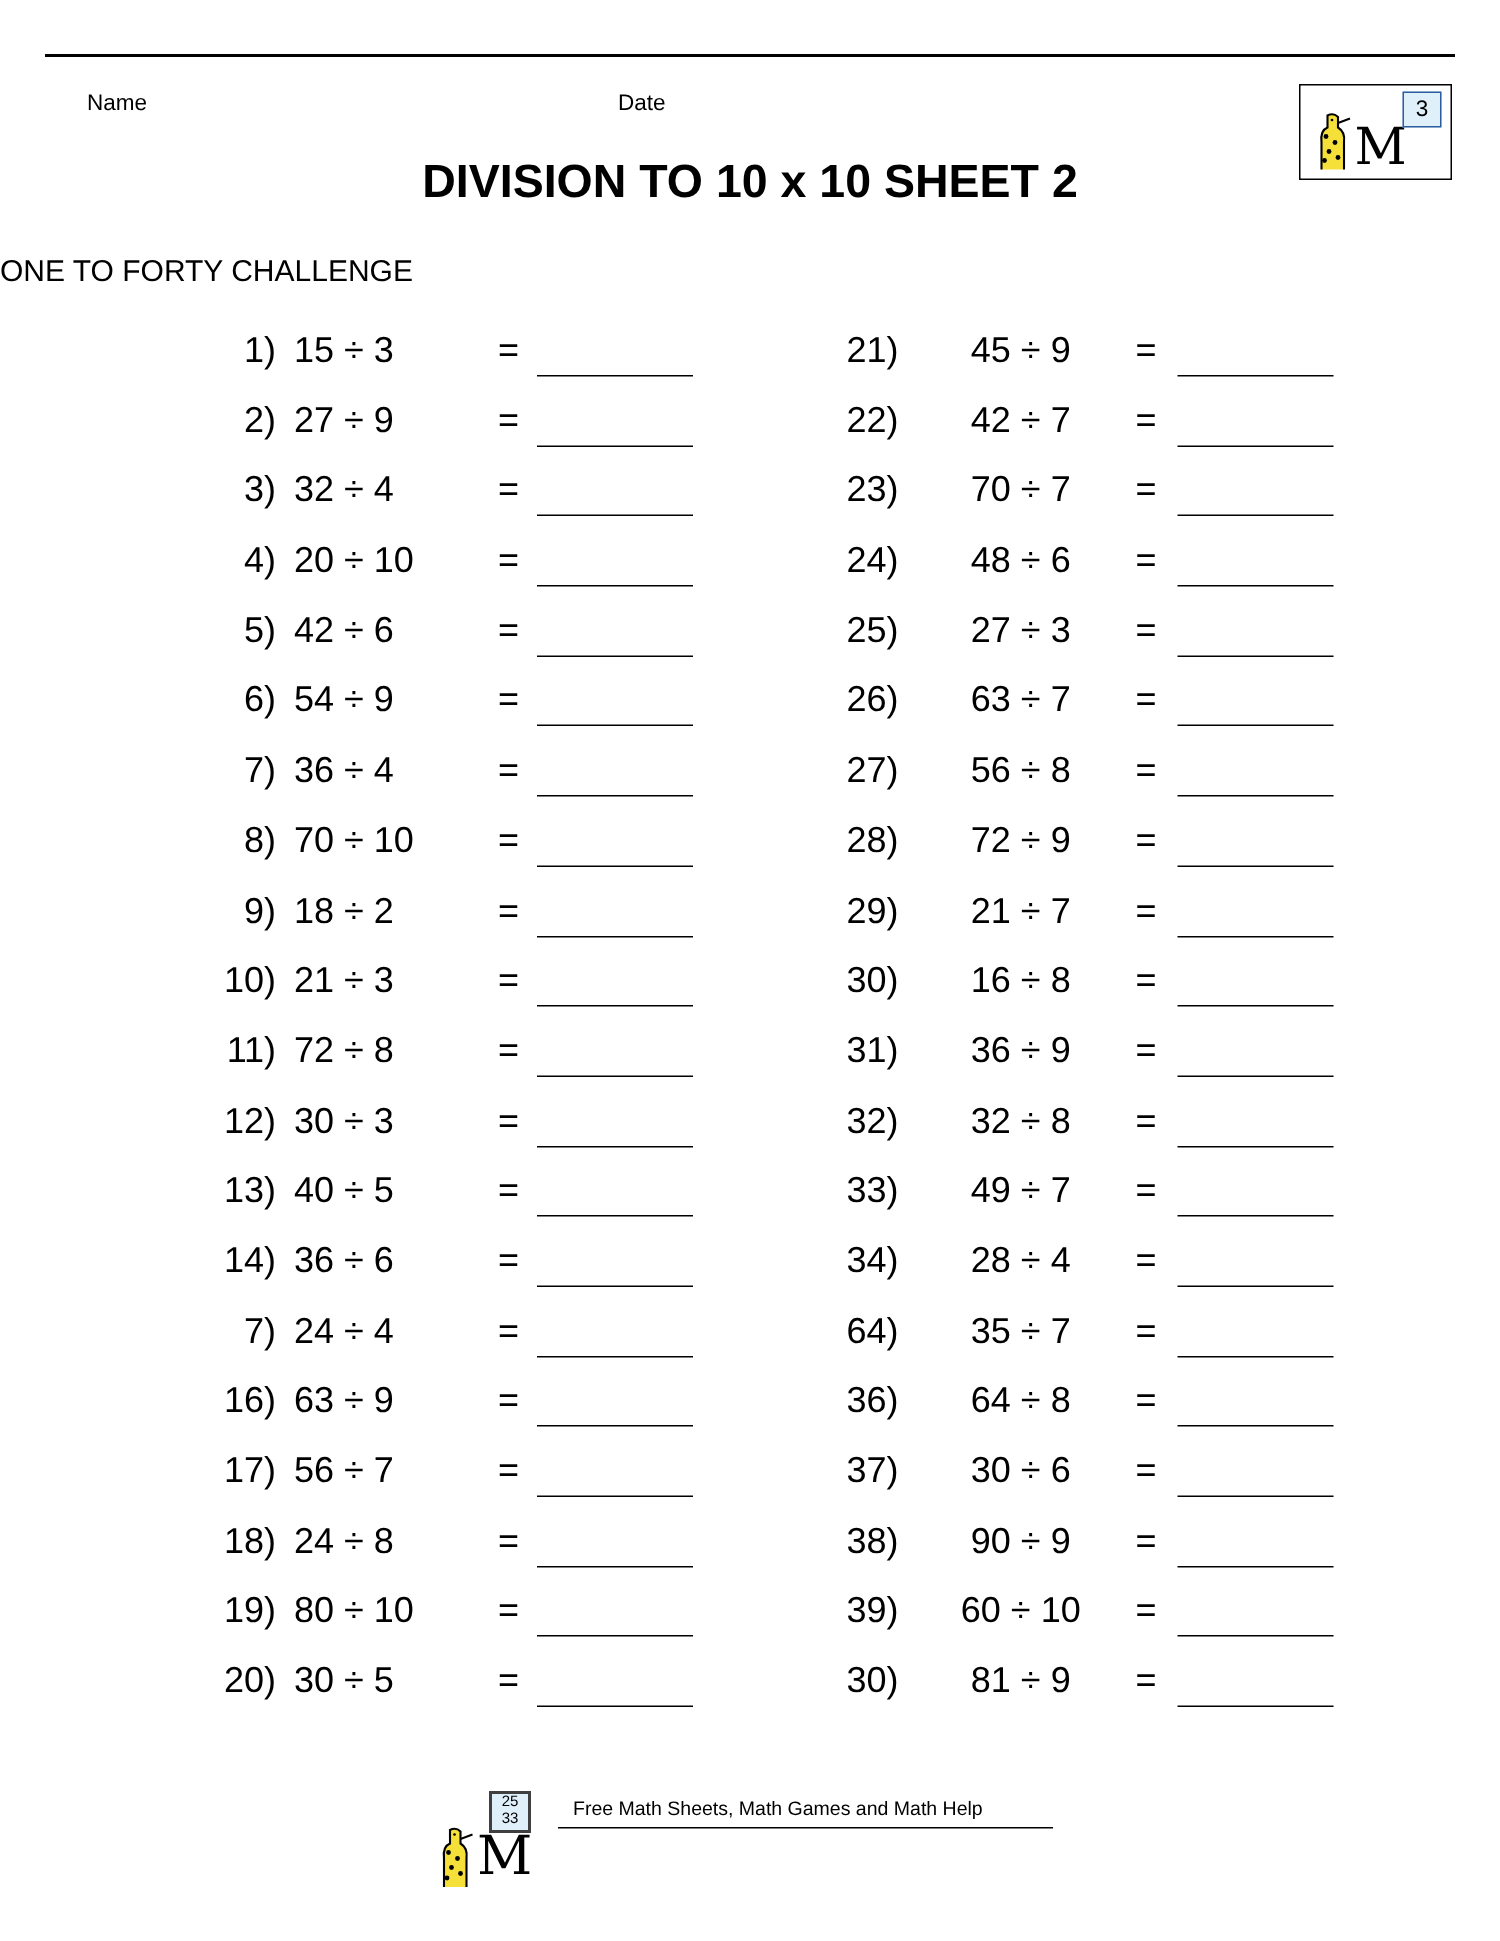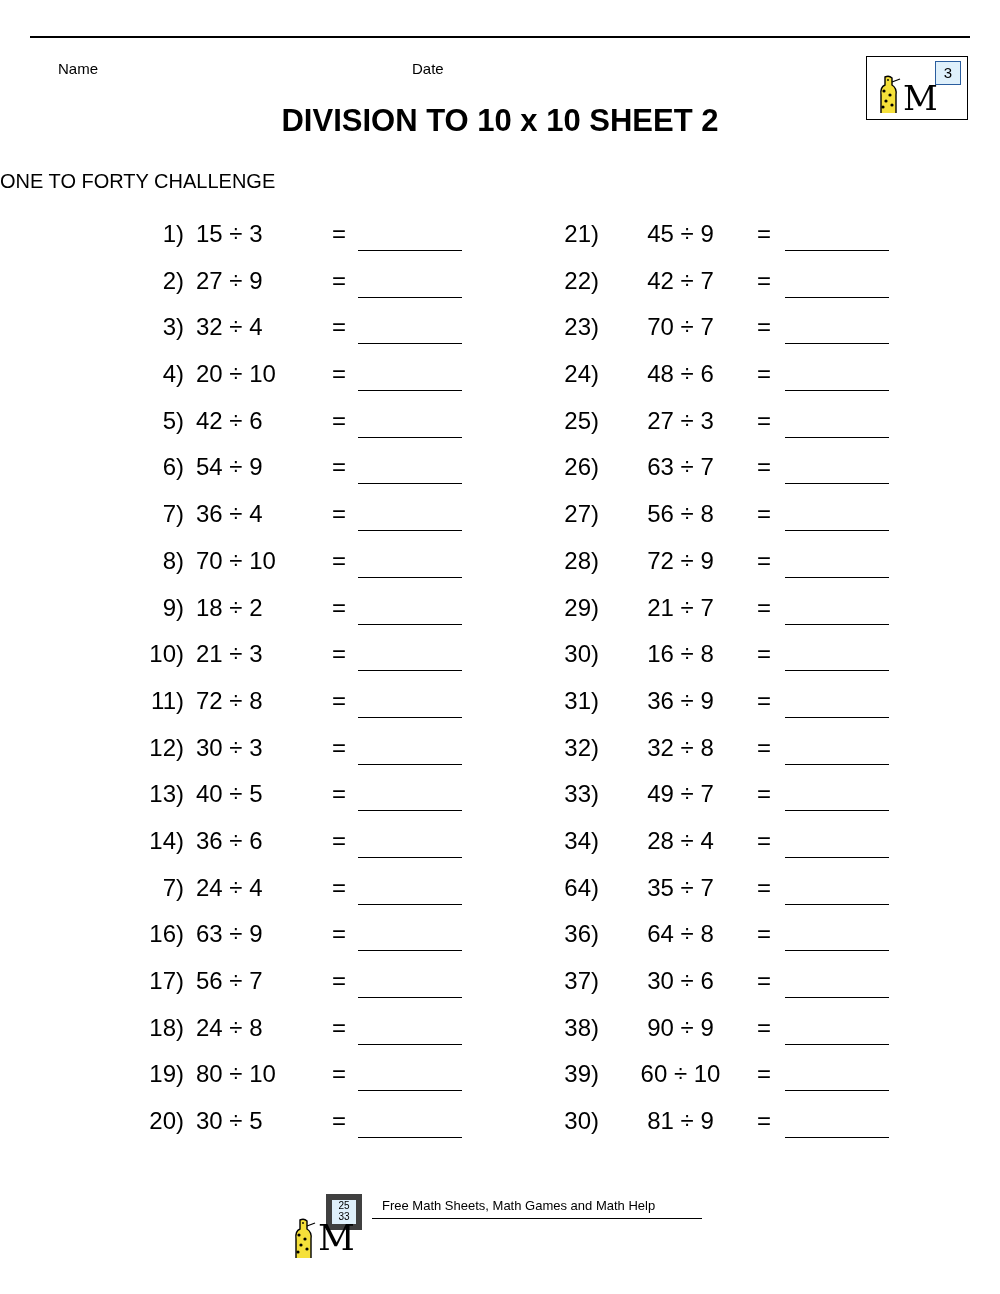--- a/index.html
+++ b/index.html
@@ -211,21 +211,21 @@
     top: 24px;
     width: 28px;
     height: 44px;
   }
   .footer-badge {
     position: absolute;
     left: 36px;
     top: 2px;
     width: 24px;
     height: 24px;
-    border: 6px solid #404040;
+    border: 2px solid #404040;
     background: #dff0fb;
     font-size: 10px;
     line-height: 11px;
     text-align: center;
     color: #000;
   }
 </style>
 </head>
 <body>
 

